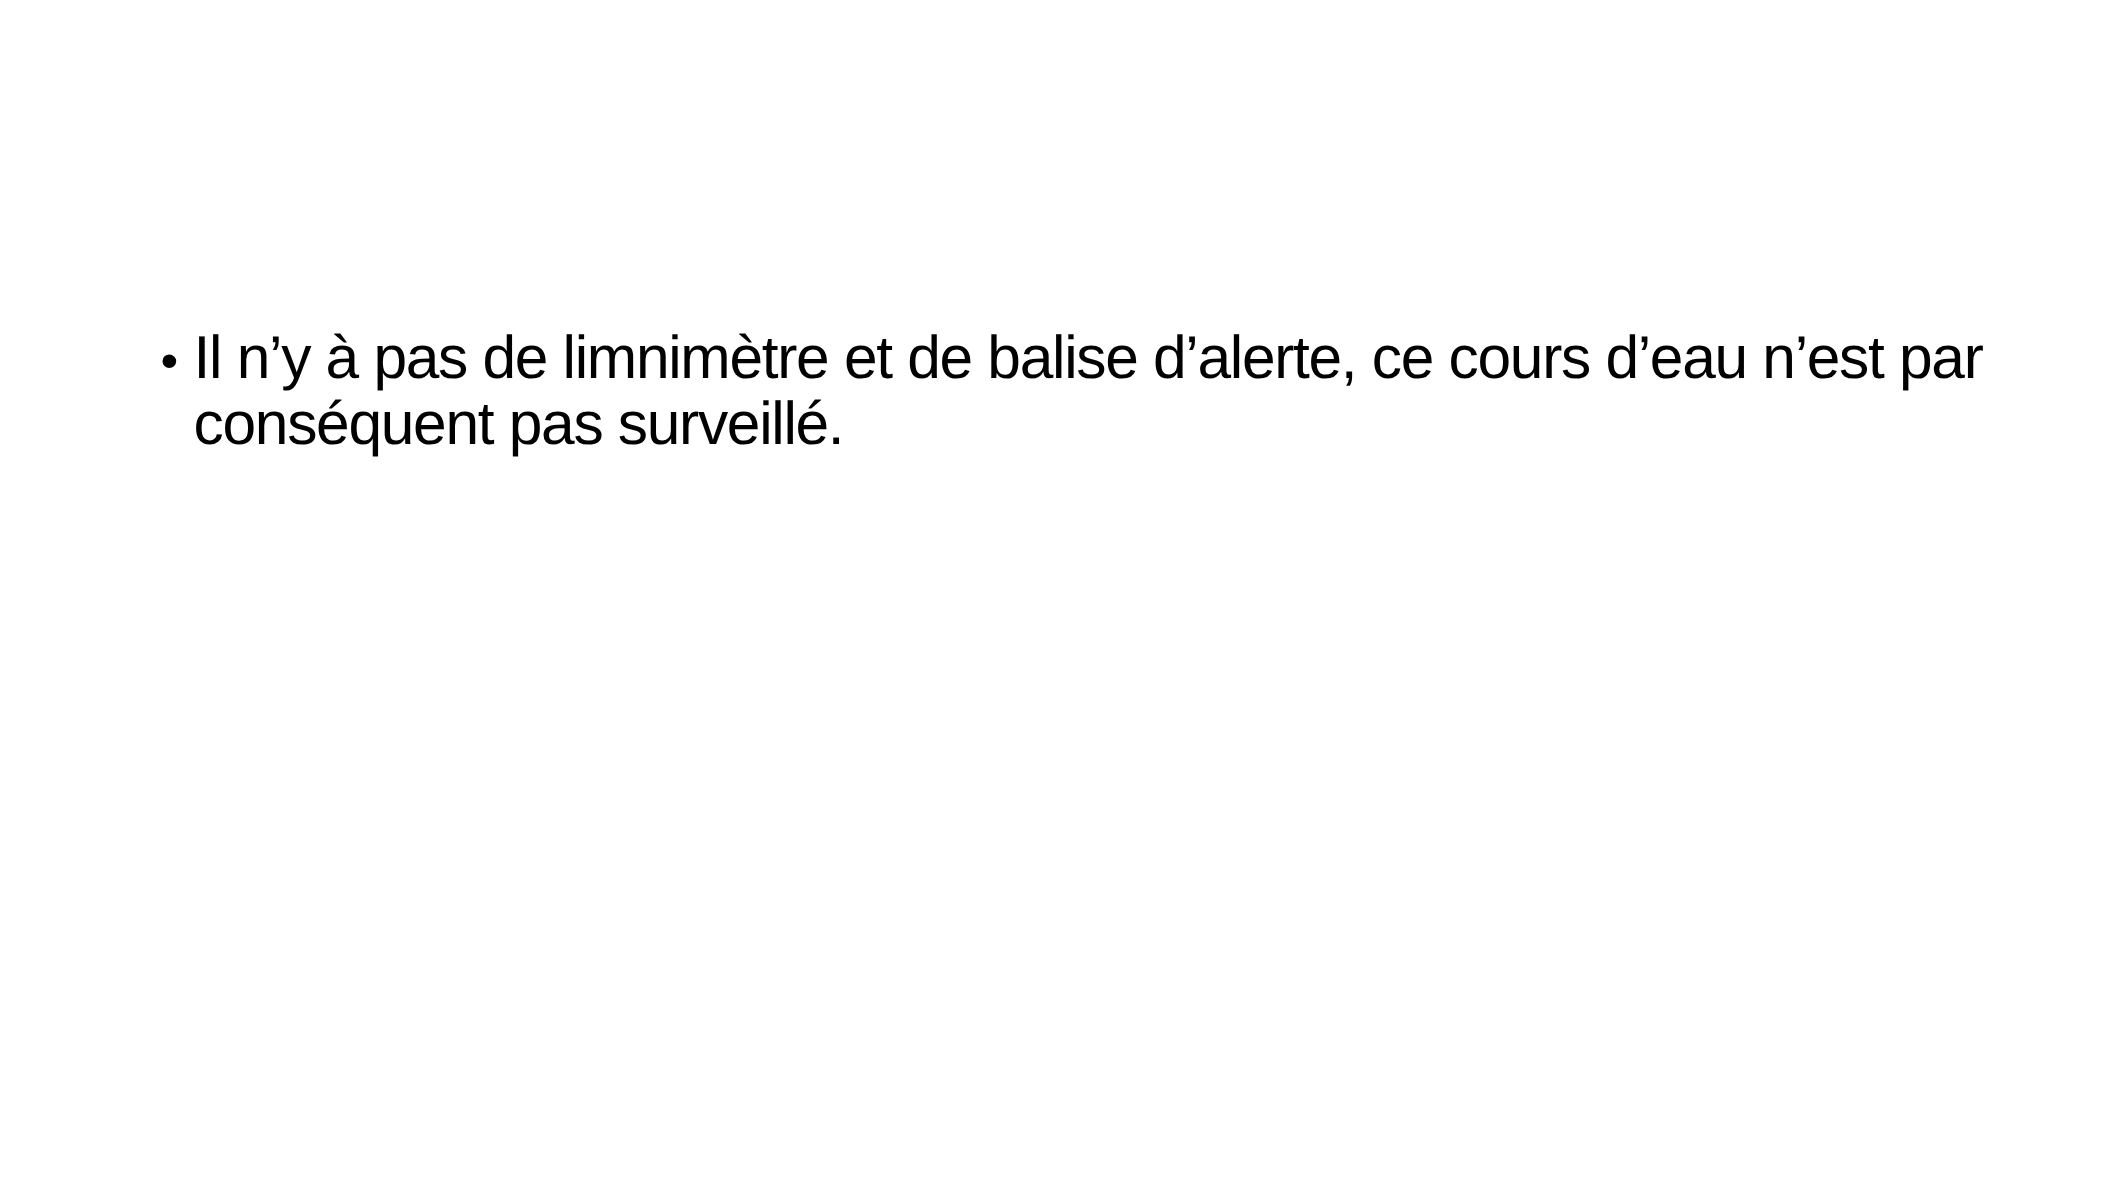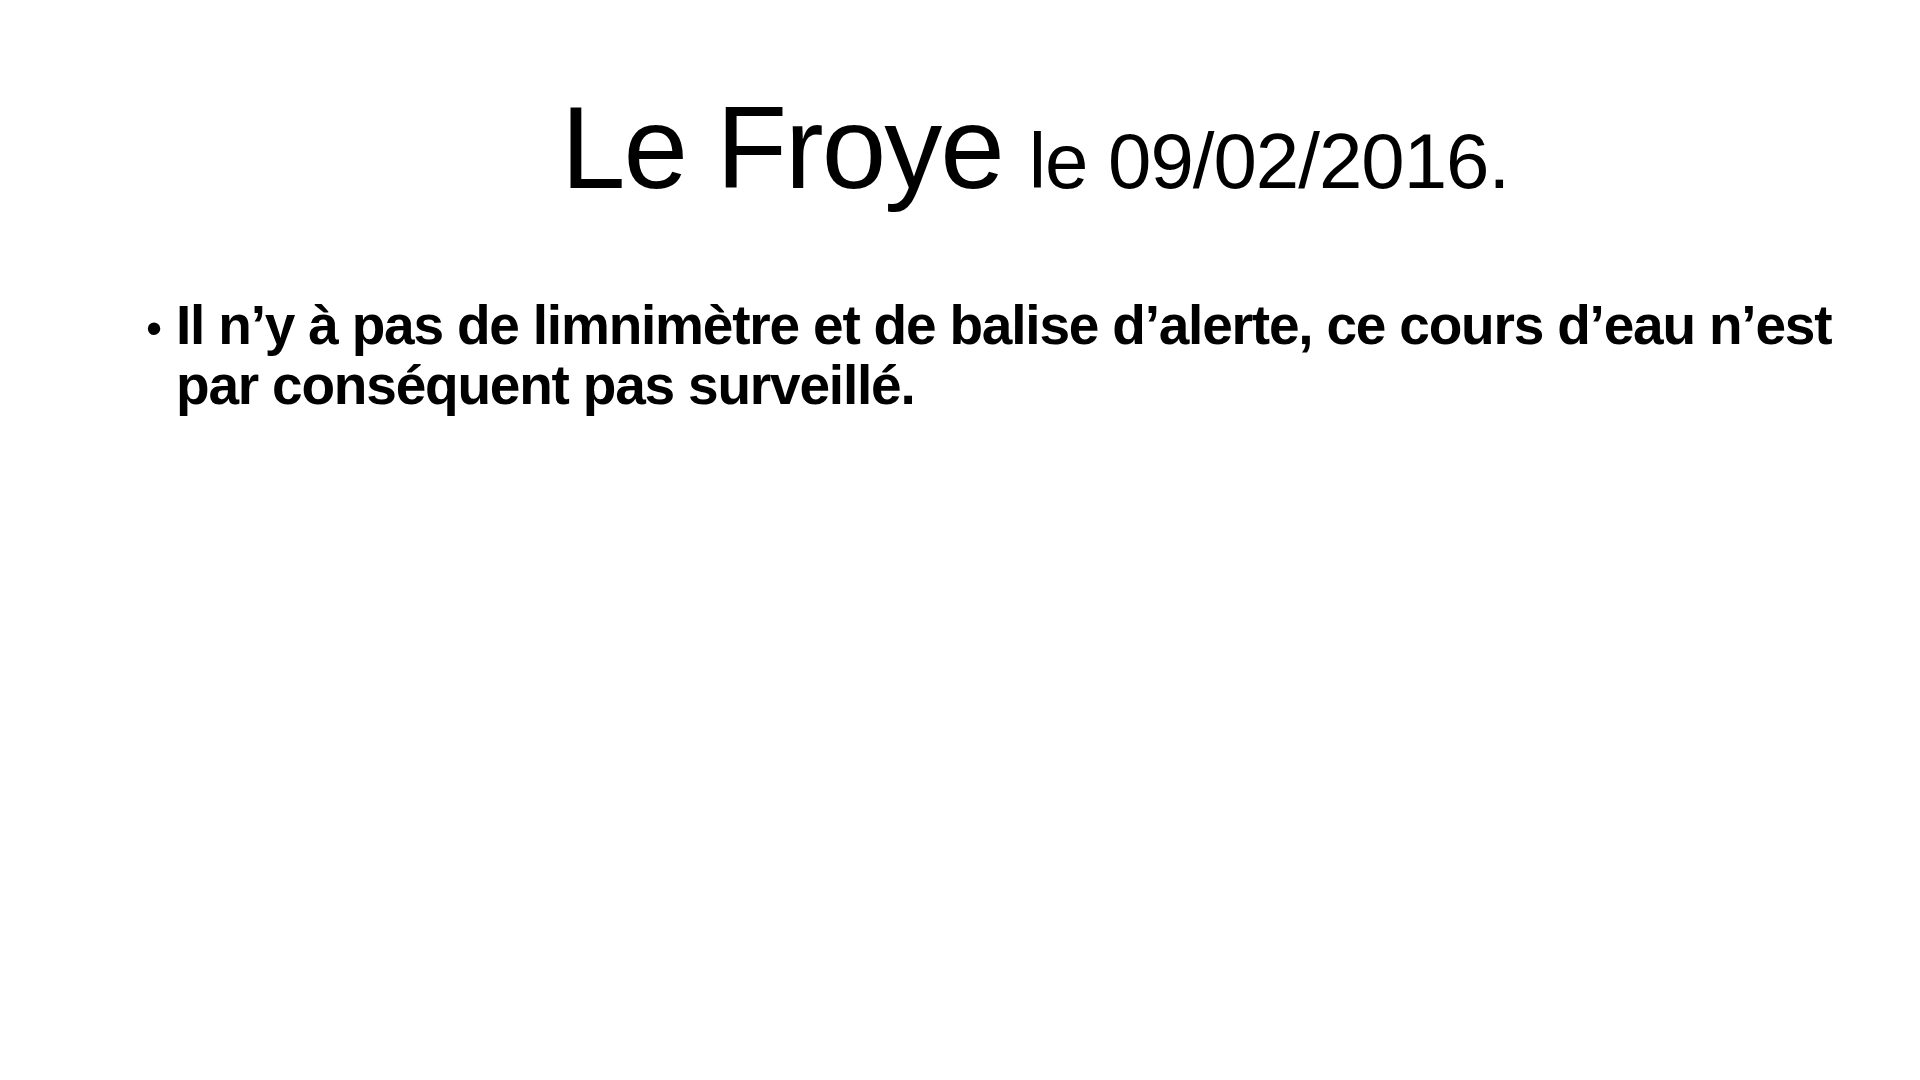--- a/index.html
+++ b/index.html
@@ -52,30 +52,26 @@
     color: #000000;
   }
   .bullet-marker {
     flex: 0 0 30px;
     font-size: 46px;
     line-height: 60px;
   }
   .bullet-text {
     flex: 1;
     max-width: 1660px;
-    font-weight: bold;
   }
 </style>
 </head>
 <body>
 
 <div class="slide">
-  <h1 class="title">
-    <span class="title-main">Le Froye</span><span class="title-suffix">le 09/02/2016.</span>
-  </h1>
 
   <div class="bullets">
     <div class="bullet-item">
       <span class="bullet-marker">•</span>
       <span class="bullet-text">Il n’y à pas de limnimètre et de balise d’alerte, ce cours d’eau n’est par conséquent pas surveillé.</span>
     </div>
   </div>
 </div>
 
 </body></html>

